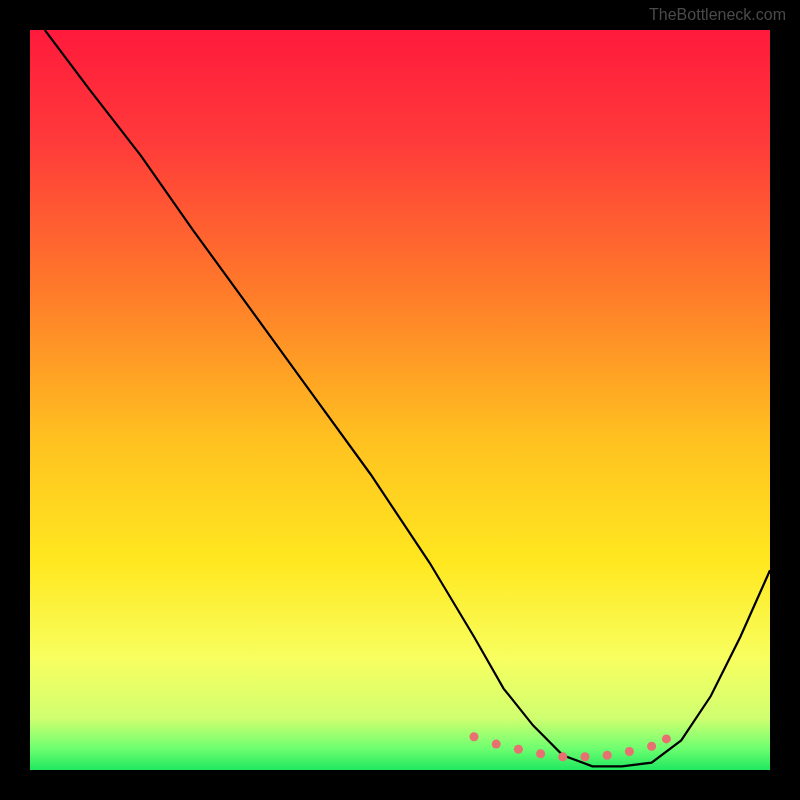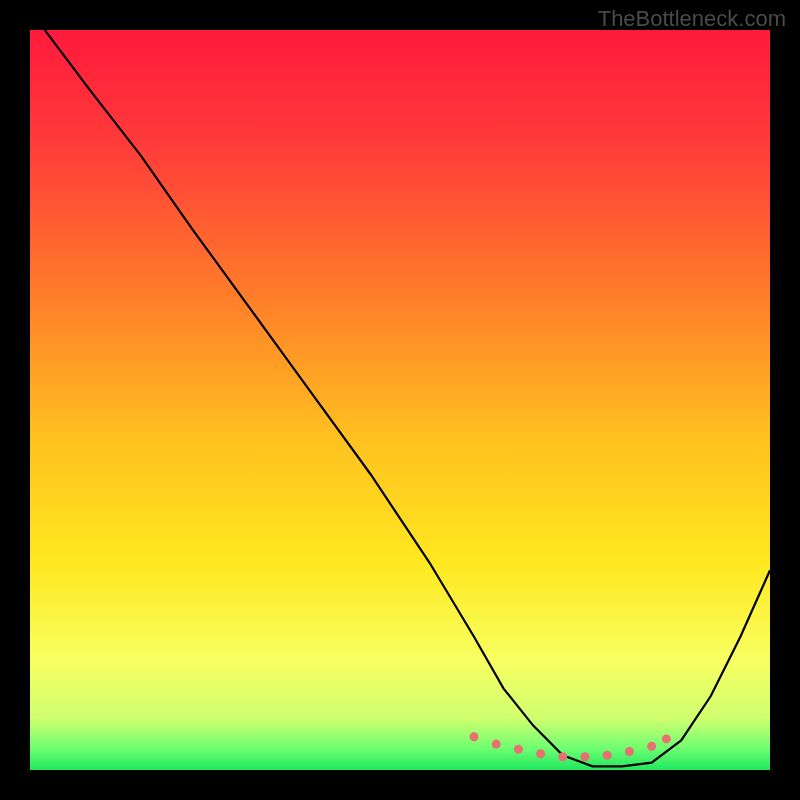--- a/index.html
+++ b/index.html
@@ -1,17 +1,17 @@
 <!DOCTYPE html>
 <html><head>
 <meta charset="utf-8">
 <style>
   * { margin: 0; padding: 0; box-sizing: border-box; }
   body { width: 800px; height: 800px; background: #000; position: relative; font-family: Arial, sans-serif; }
-  .watermark { position: absolute; top: 6px; right: 14px; color: #4a4a4a; font-size: 22px; font-weight: 500; z-index: 10; }
+  .watermark { position: absolute; top: 6px; right: 14px; color: #4a4a4a; font-size: 16px; font-weight: 500; z-index: 10; }
   .chart-area { position: absolute; left: 30px; top: 30px; width: 740px; height: 740px; }
   .gradient-bg { position: absolute; left: 0; top: 0; width: 100%; height: 100%; }
   .curve { position: absolute; left: 0; top: 0; width: 100%; height: 100%; pointer-events: none; }
   .dots { position: absolute; left: 0; top: 0; width: 100%; height: 100%; pointer-events: none; }
 </style>
 </head>
 <body>
 
 <div class="watermark">TheBottleneck.com</div>
 

